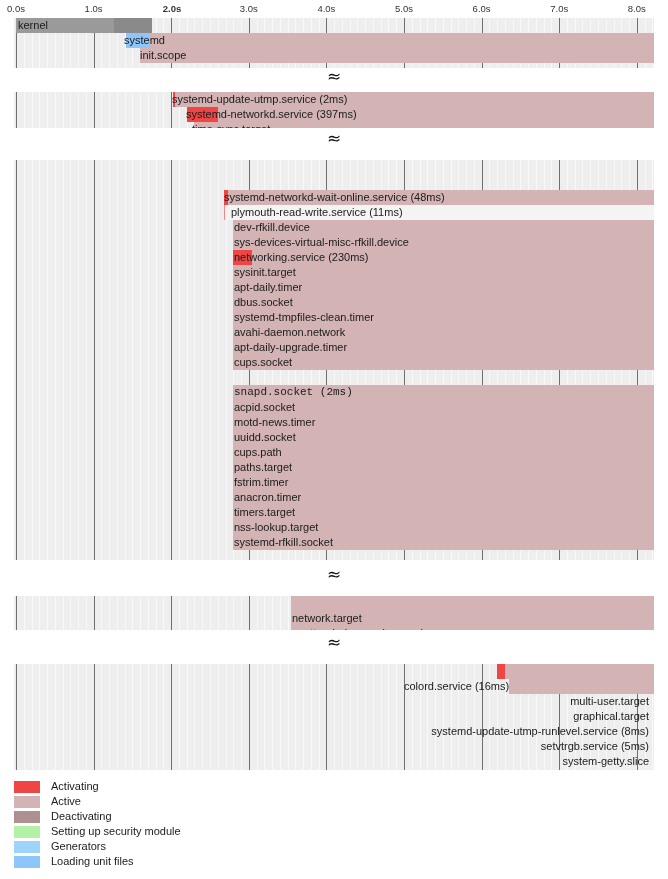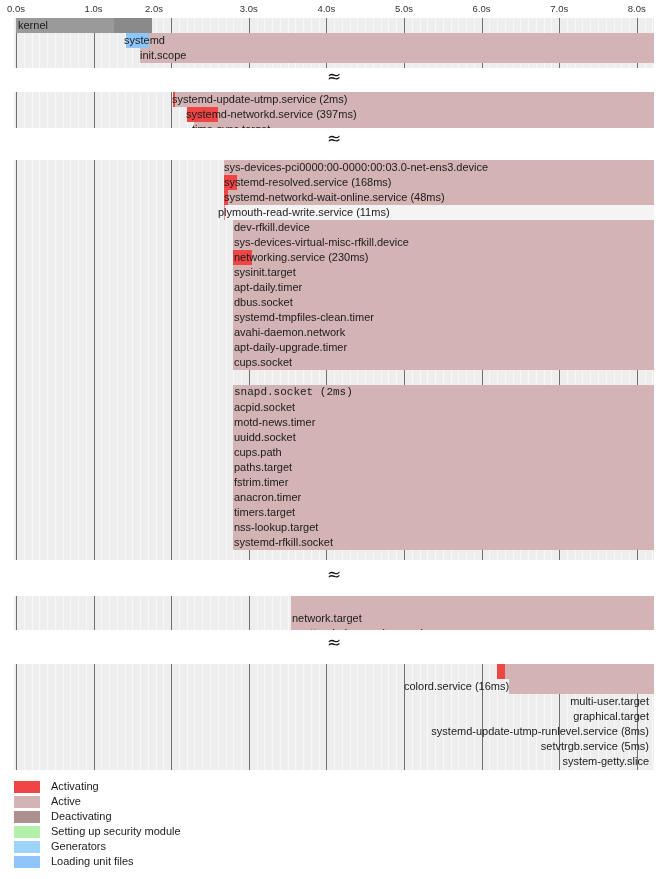--- a/index.html
+++ b/index.html
@@ -55,21 +55,21 @@
   .leg-txt{position:absolute;left:37px;top:0;font-size:11px;color:#1b1b1b;white-space:nowrap;}
 </style>
 </head>
 <body>
 
 <div class="plot">
 
   <div class="axis" id="axis">
       <div class="tick-label" style="left: 16px;">0.0s</div>
       <div class="tick-label" style="left: 93.6px;">1.0s</div>
-      <div class="tick-label" style="left: 154px;">2.0s</div>
+      <div class="tick-label" style="left: 172px; font-weight: bold;">2.0s</div>
       <div class="tick-label" style="left: 248.8px;">3.0s</div>
       <div class="tick-label" style="left: 326.4px;">4.0s</div>
       <div class="tick-label" style="left: 404px;">5.0s</div>
       <div class="tick-label" style="left: 481.6px;">6.0s</div>
       <div class="tick-label" style="left: 559.2px;">7.0s</div>
       <div class="tick-label" style="left: 636.8px;">8.0s</div>
     </div>
 
   <div id="panels">
       <div class="panel" style="left: 14px; top: 18px; width: 640px; height: 50px;">
@@ -355,38 +355,29 @@
           <div class="gl minor" style="left: 576.24px;"></div>
           <div class="gl minor" style="left: 584px;"></div>
           <div class="gl minor" style="left: 591.76px;"></div>
           <div class="gl minor" style="left: 599.52px;"></div>
           <div class="gl minor" style="left: 607.28px;"></div>
           <div class="gl minor" style="left: 615.04px;"></div>
           <div class="gl major" style="left: 622.8px;"></div>
           <div class="gl minor" style="left: 630.56px;"></div>
           <div class="gl minor" style="left: 638.32px;"></div>
         </div>
-        <div class="row" style="top: 0px;">
-          <div class="bar active" style="left: 209.968px; width: 430.032px;"></div>
-          <div class="lbl" style="left: 210px;">sys-devices-pci0000:00-0000:00:03.0-net-ens3.device</div>
-        </div>
-        <div class="row" style="top: 15px;">
-          <div class="bar active" style="left: 209.968px; width: 430.032px;"></div>
-          <div class="bar activating" style="left: 209.968px; width: 13.192px;"></div>
-          <div class="lbl" style="left: 210px;">systemd-resolved.service (168ms)</div>
-        </div>
         <div class="row" style="top: 30px;">
           <div class="bar active" style="left: 209.968px; width: 430.032px;"></div>
           <div class="bar activating" style="left: 209.968px; width: 3.88px;"></div>
           <div class="lbl" style="left: 210px;">systemd-networkd-wait-online.service (48ms)</div>
         </div>
         <div class="row" style="top: 45px;">
           <div class="bar" style="left: 209.968px; width: 430.032px; background: rgb(244, 244, 244);"></div>
           <div class="bar edge" style="left: 209.968px;"></div>
-          <div class="lbl" style="left: 204px;">plymouth-read-write.service (11ms)</div>
+          <div class="lbl" style="left: 217px;">plymouth-read-write.service (11ms)</div>
         </div>
         <div class="row" style="top: 60px;">
           <div class="bar active" style="left: 219.28px; width: 420.72px;"></div>
           <div class="lbl" style="left: 220px;">dev-rfkill.device</div>
         </div>
         <div class="row" style="top: 75px;">
           <div class="bar active" style="left: 219.28px; width: 420.72px;"></div>
           <div class="lbl" style="left: 220px;">sys-devices-virtual-misc-rfkill.device</div>
         </div>
         <div class="row" style="top: 90px;">

